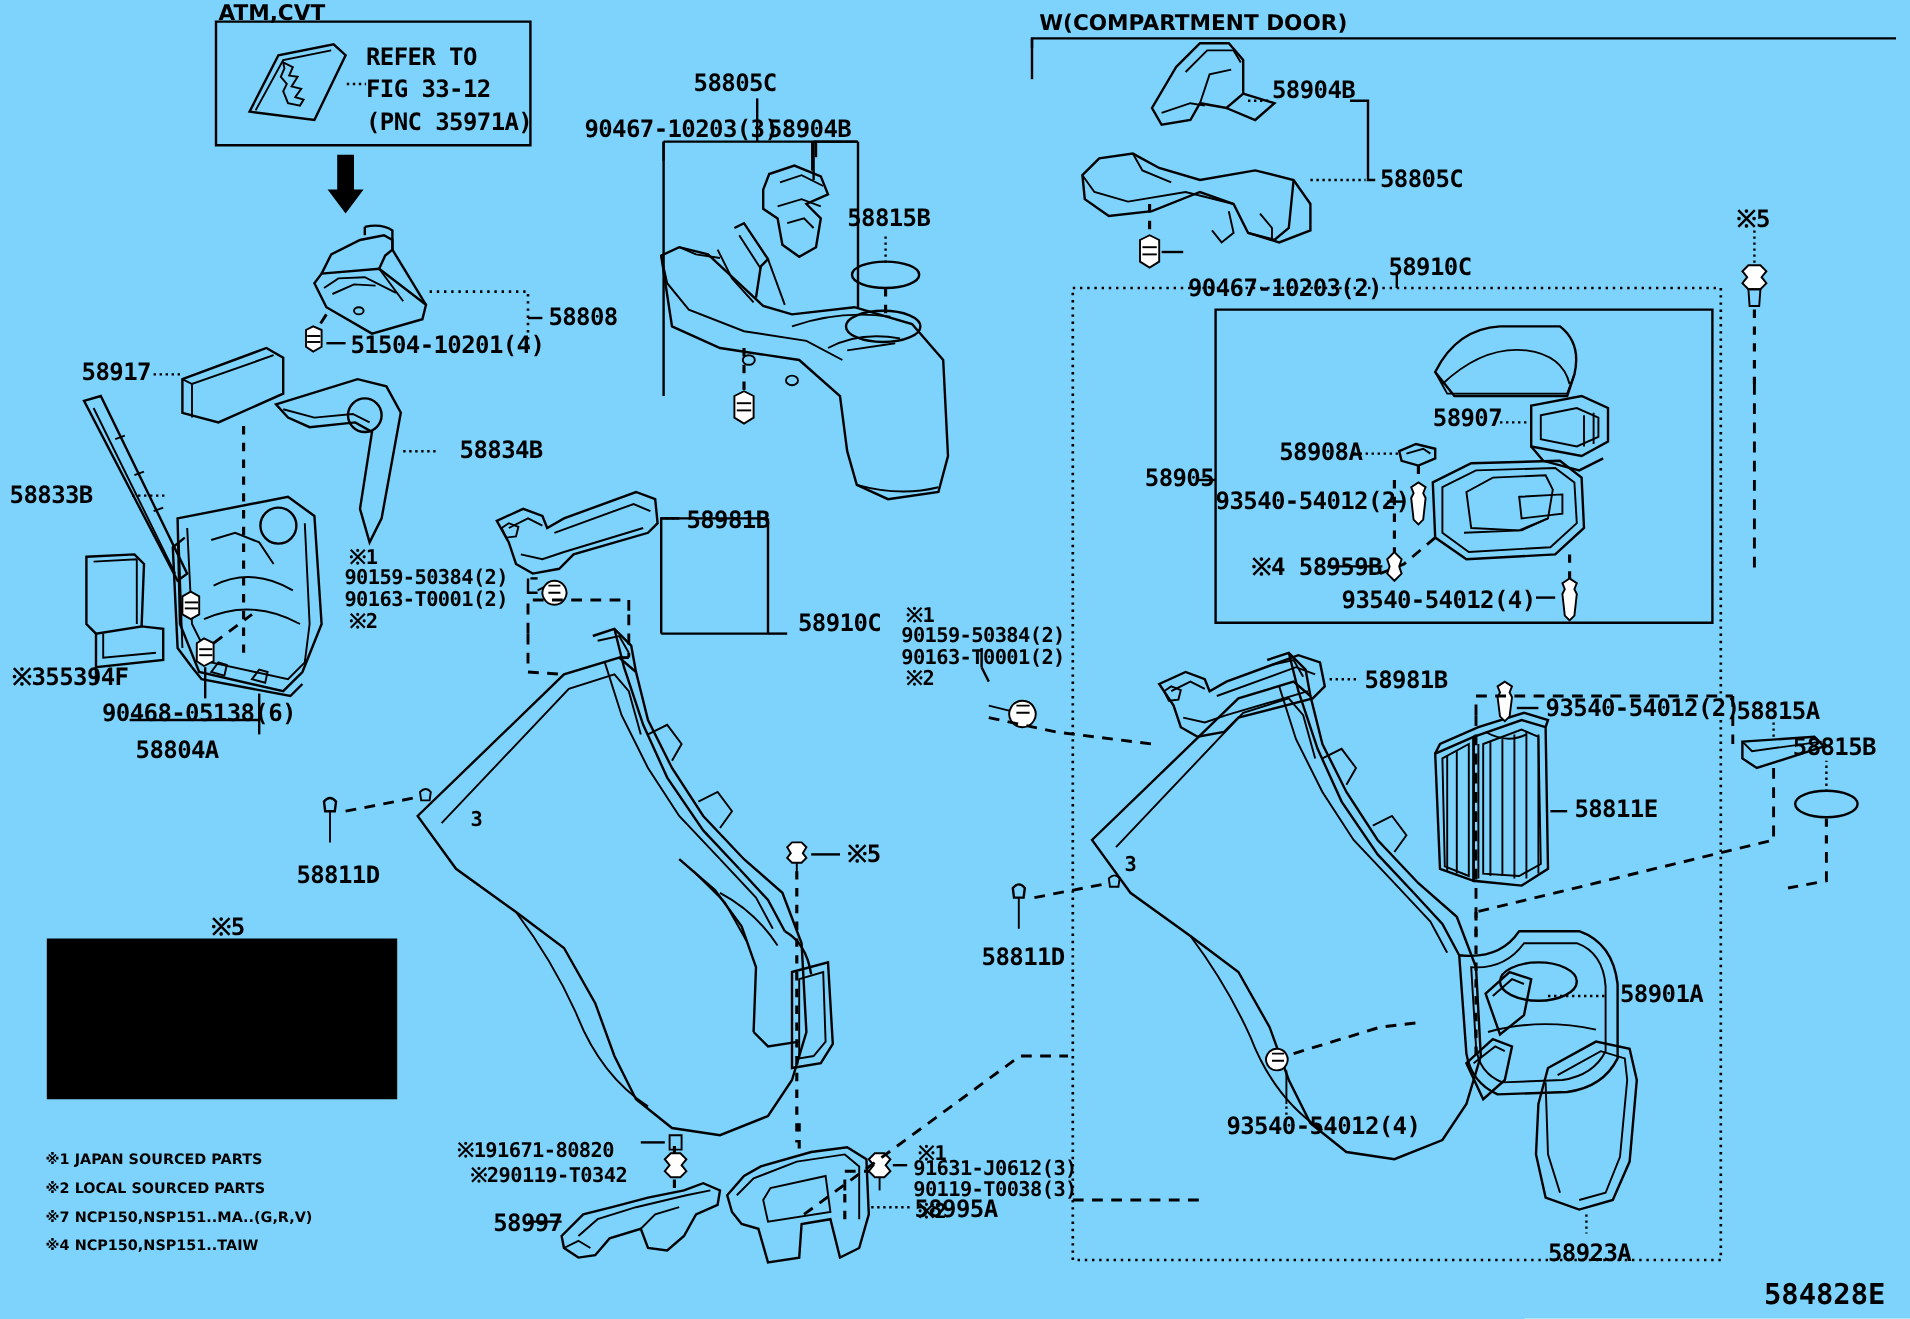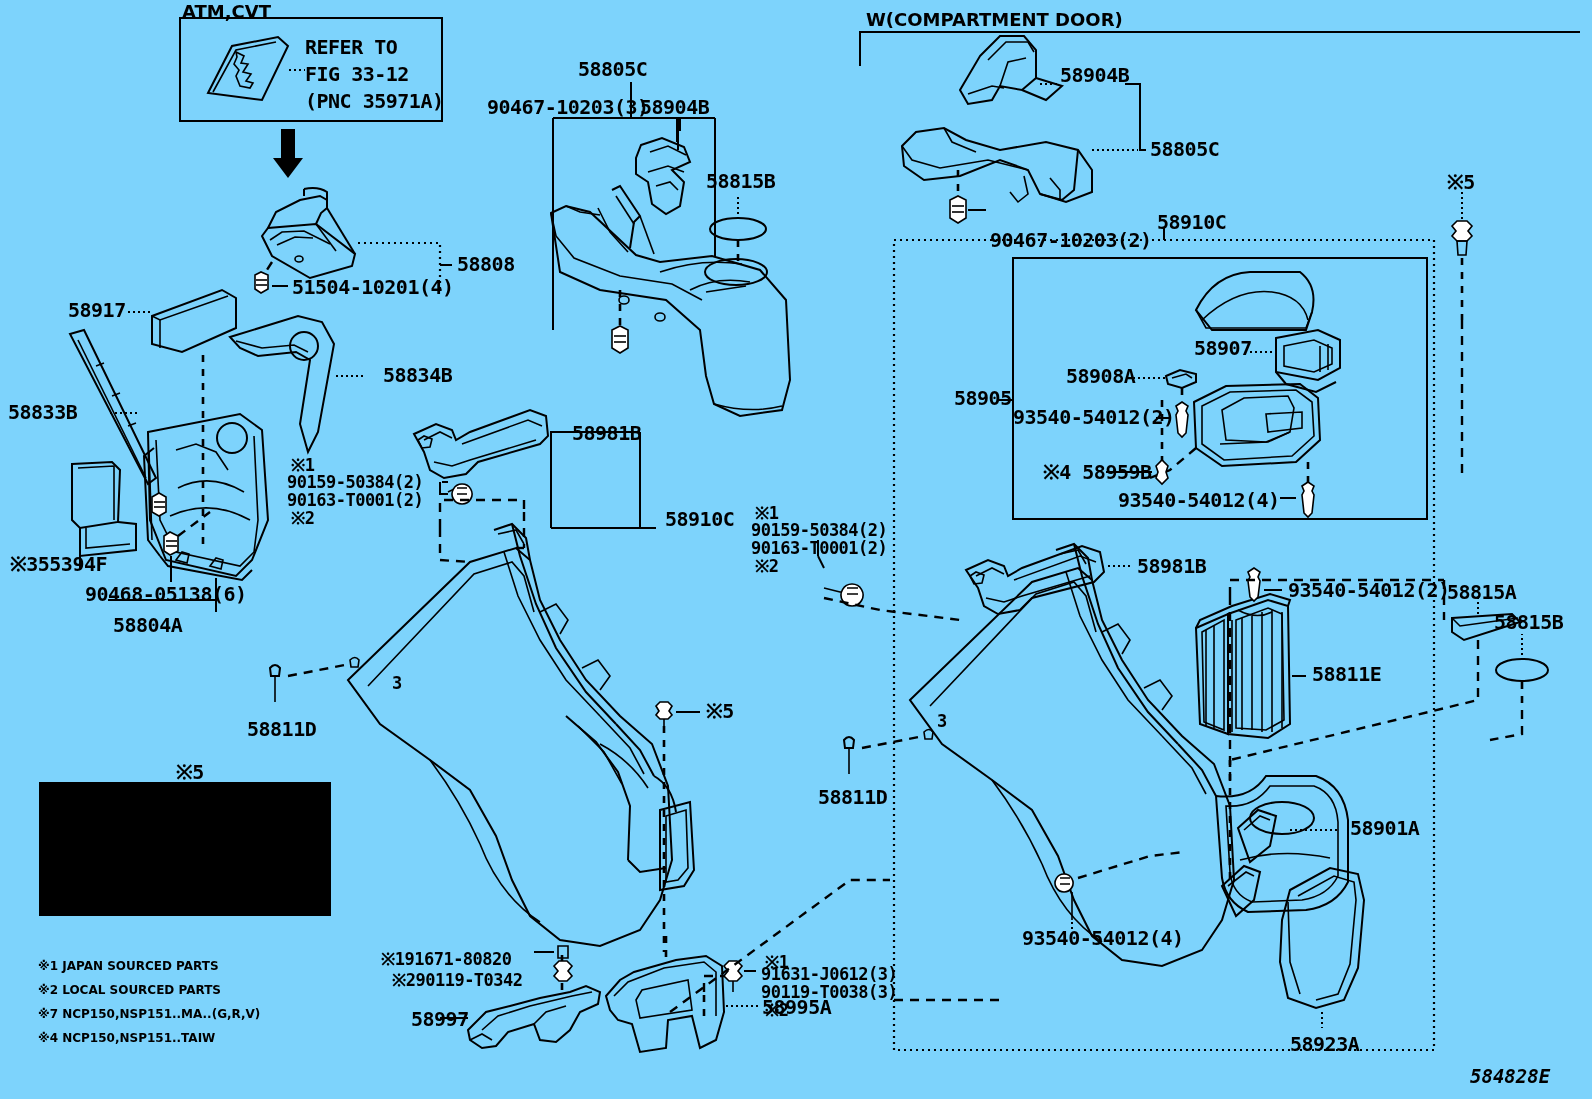--- a/index.html
+++ b/index.html
@@ -23,21 +23,21 @@
   .pn{font-size:20px;text-align:right;}        
   .pns{font-size:17px;}       
   .note{
     font-family:"DejaVu Sans", sans-serif;
     font-size:12px;font-weight:bold;letter-spacing:0px;
   }
   .hdr{
     font-family:"DejaVu Sans", sans-serif;
     font-size:18px;font-weight:bold;letter-spacing:0px;
   }
-  .figid{font-size:19px;font-weight:bold;letter-spacing:0px;font-style:italic;}
+  .figid{font-size:24px;font-weight:bold;letter-spacing:0px;}
   .boxdot{position:absolute;border:2px dotted #000;box-sizing:border-box;background:transparent;}
 
   
   svg.art{position:absolute;left:0;top:0;width:1592px;height:1099px;overflow:visible;pointer-events:none;}
   svg.art path,svg.art line,svg.art polyline,svg.art polygon,svg.art ellipse,svg.art circle,svg.art rect{
     vector-effect:non-scaling-stroke;
   }
   .ln{stroke:#000;stroke-width:2;fill:none;}
   .ln1{stroke:#000;stroke-width:1.6;fill:none;}
   .lead{stroke:#000;stroke-width:2;fill:none;}

